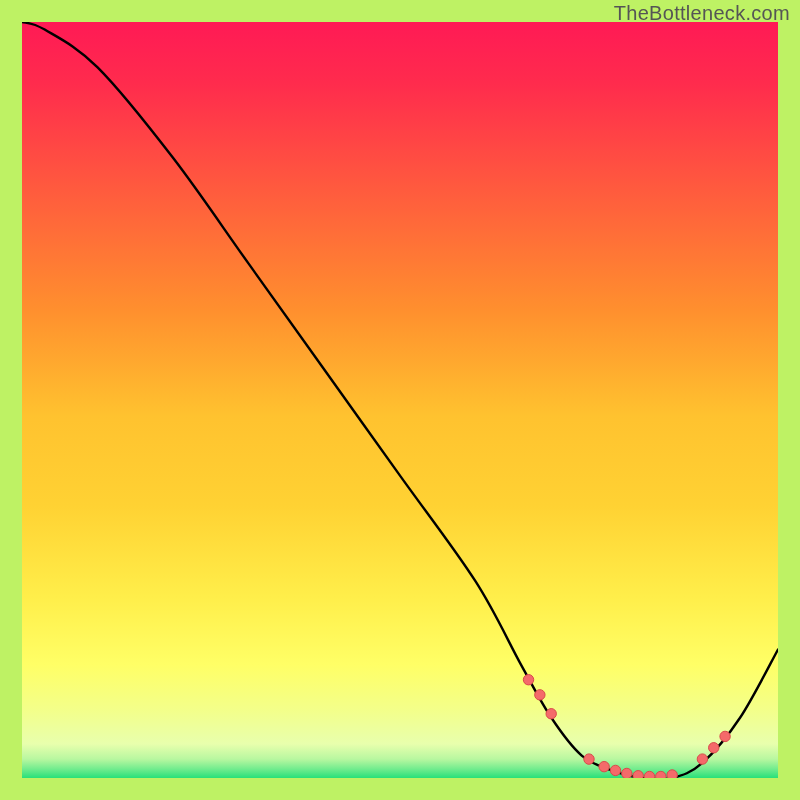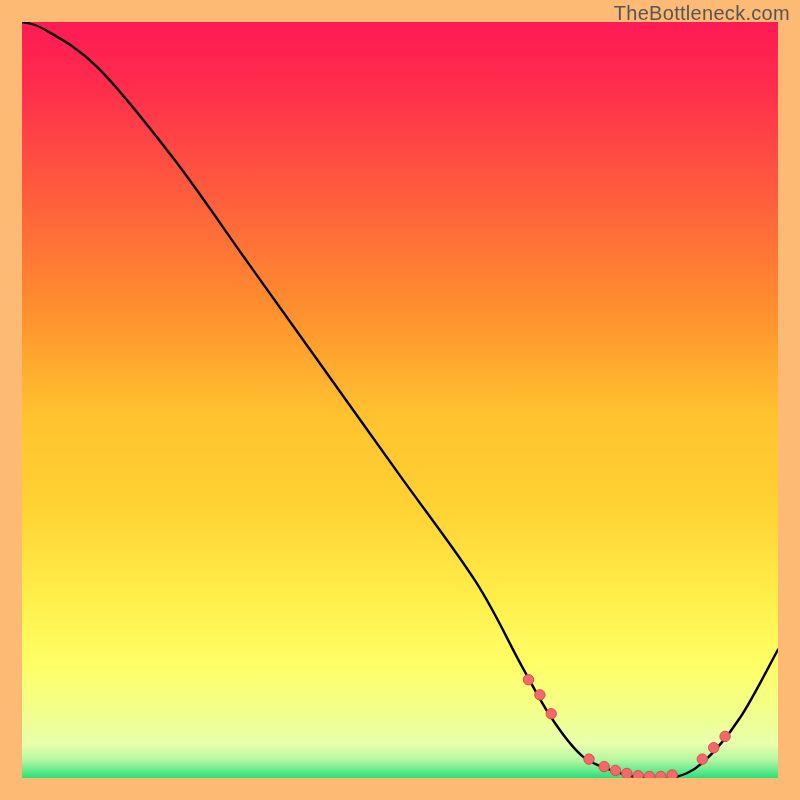--- a/index.html
+++ b/index.html
@@ -8,21 +8,21 @@
     width: 800px;
     height: 800px;
     background: #000;
     overflow: hidden;
     font-family: Arial, Helvetica, sans-serif;
   }
   .frame {
     position: relative;
     width: 800px;
     height: 800px;
-    background: #fdba74;
+    background: #bef264;
     text-align: right;
   }
   .watermark {
     position: absolute;
     top: 2px;
     right: 10px;
     color: #555;
     font-size: 20px;
     font-weight: 500;
     letter-spacing: 0.3px;

